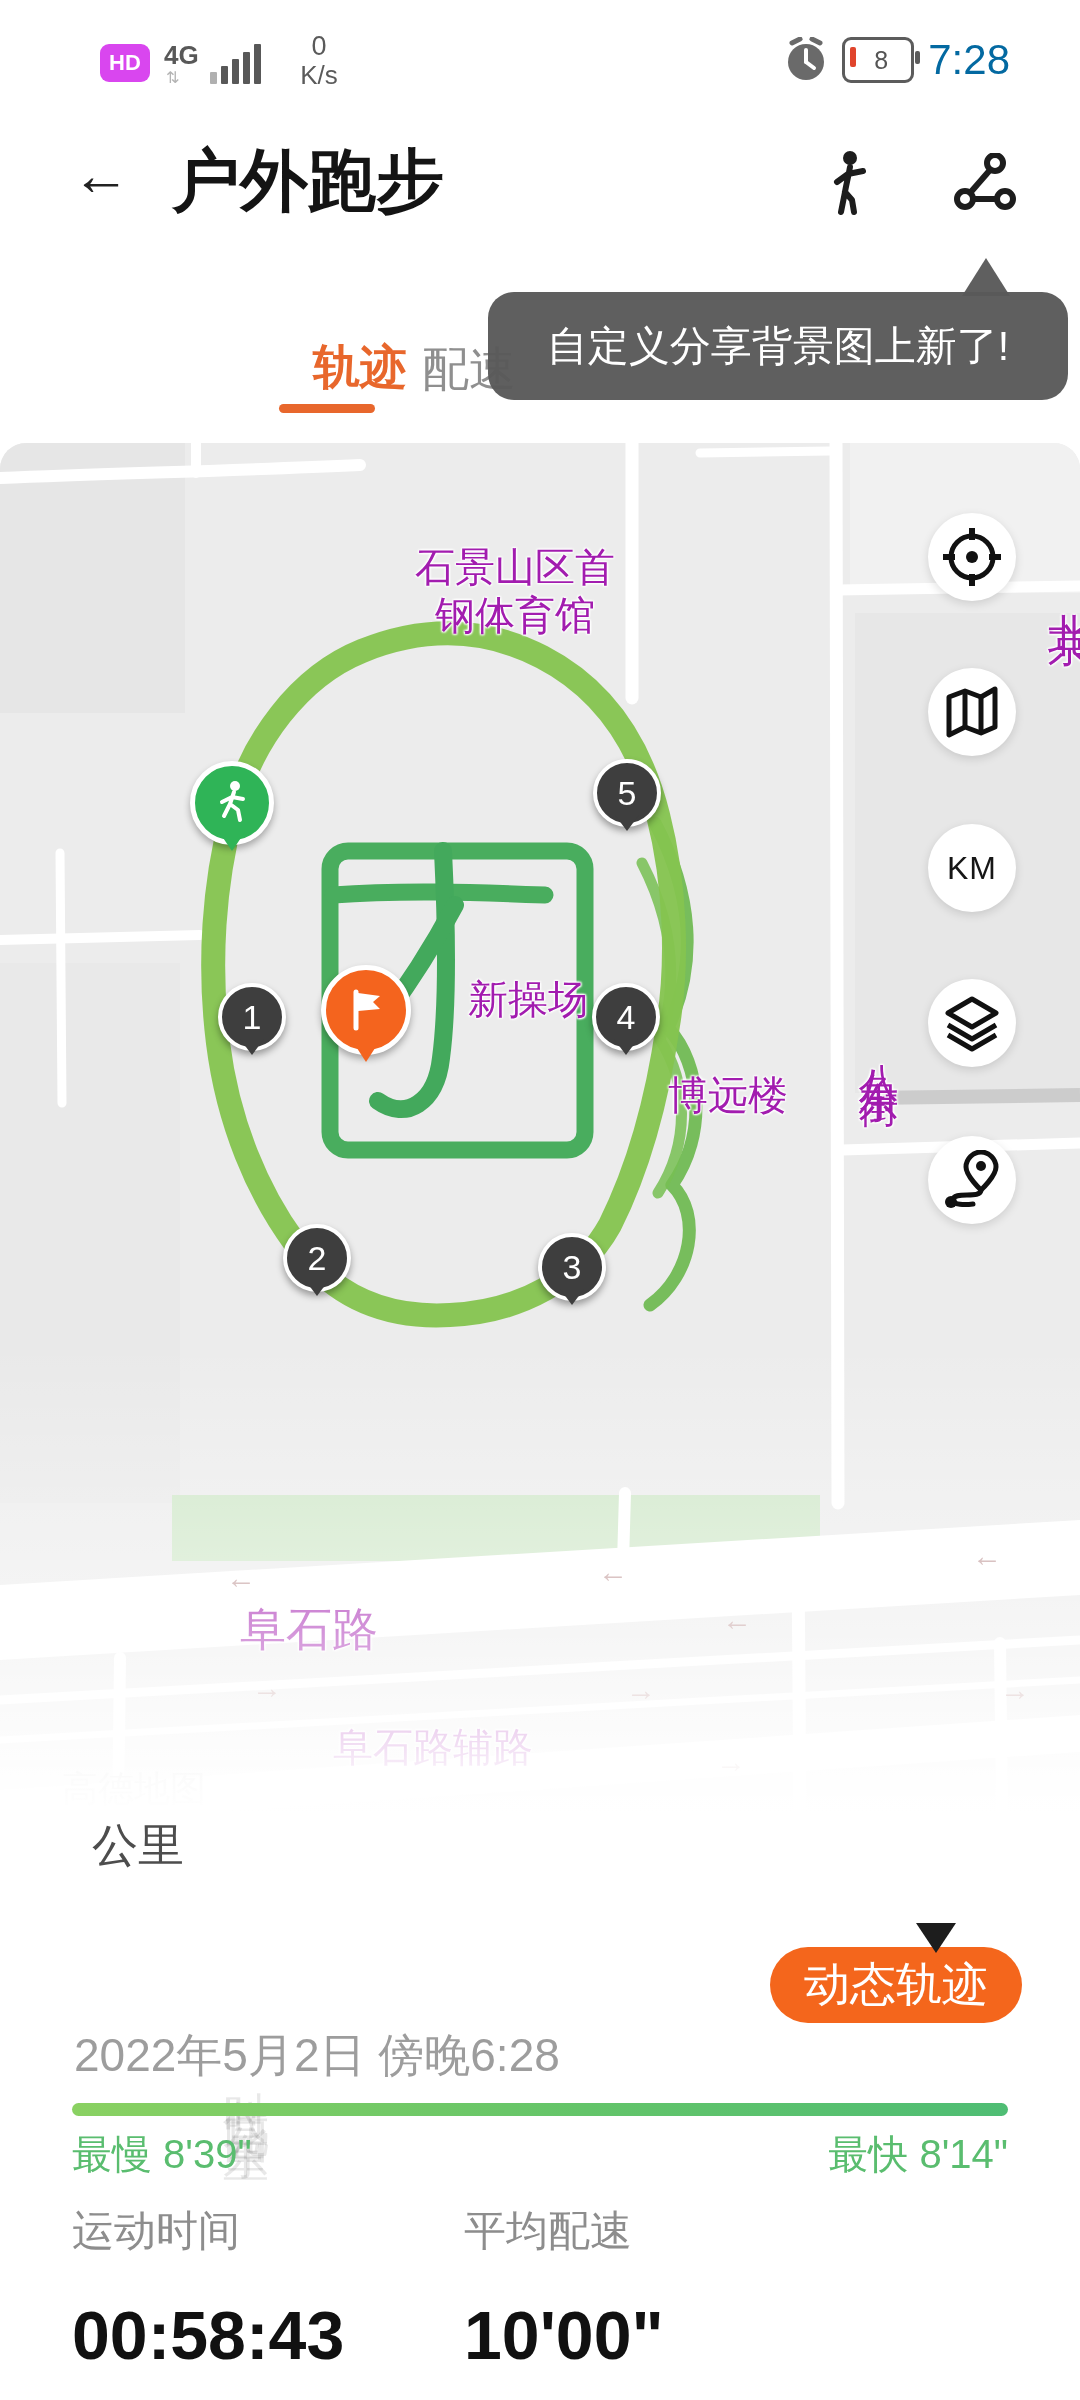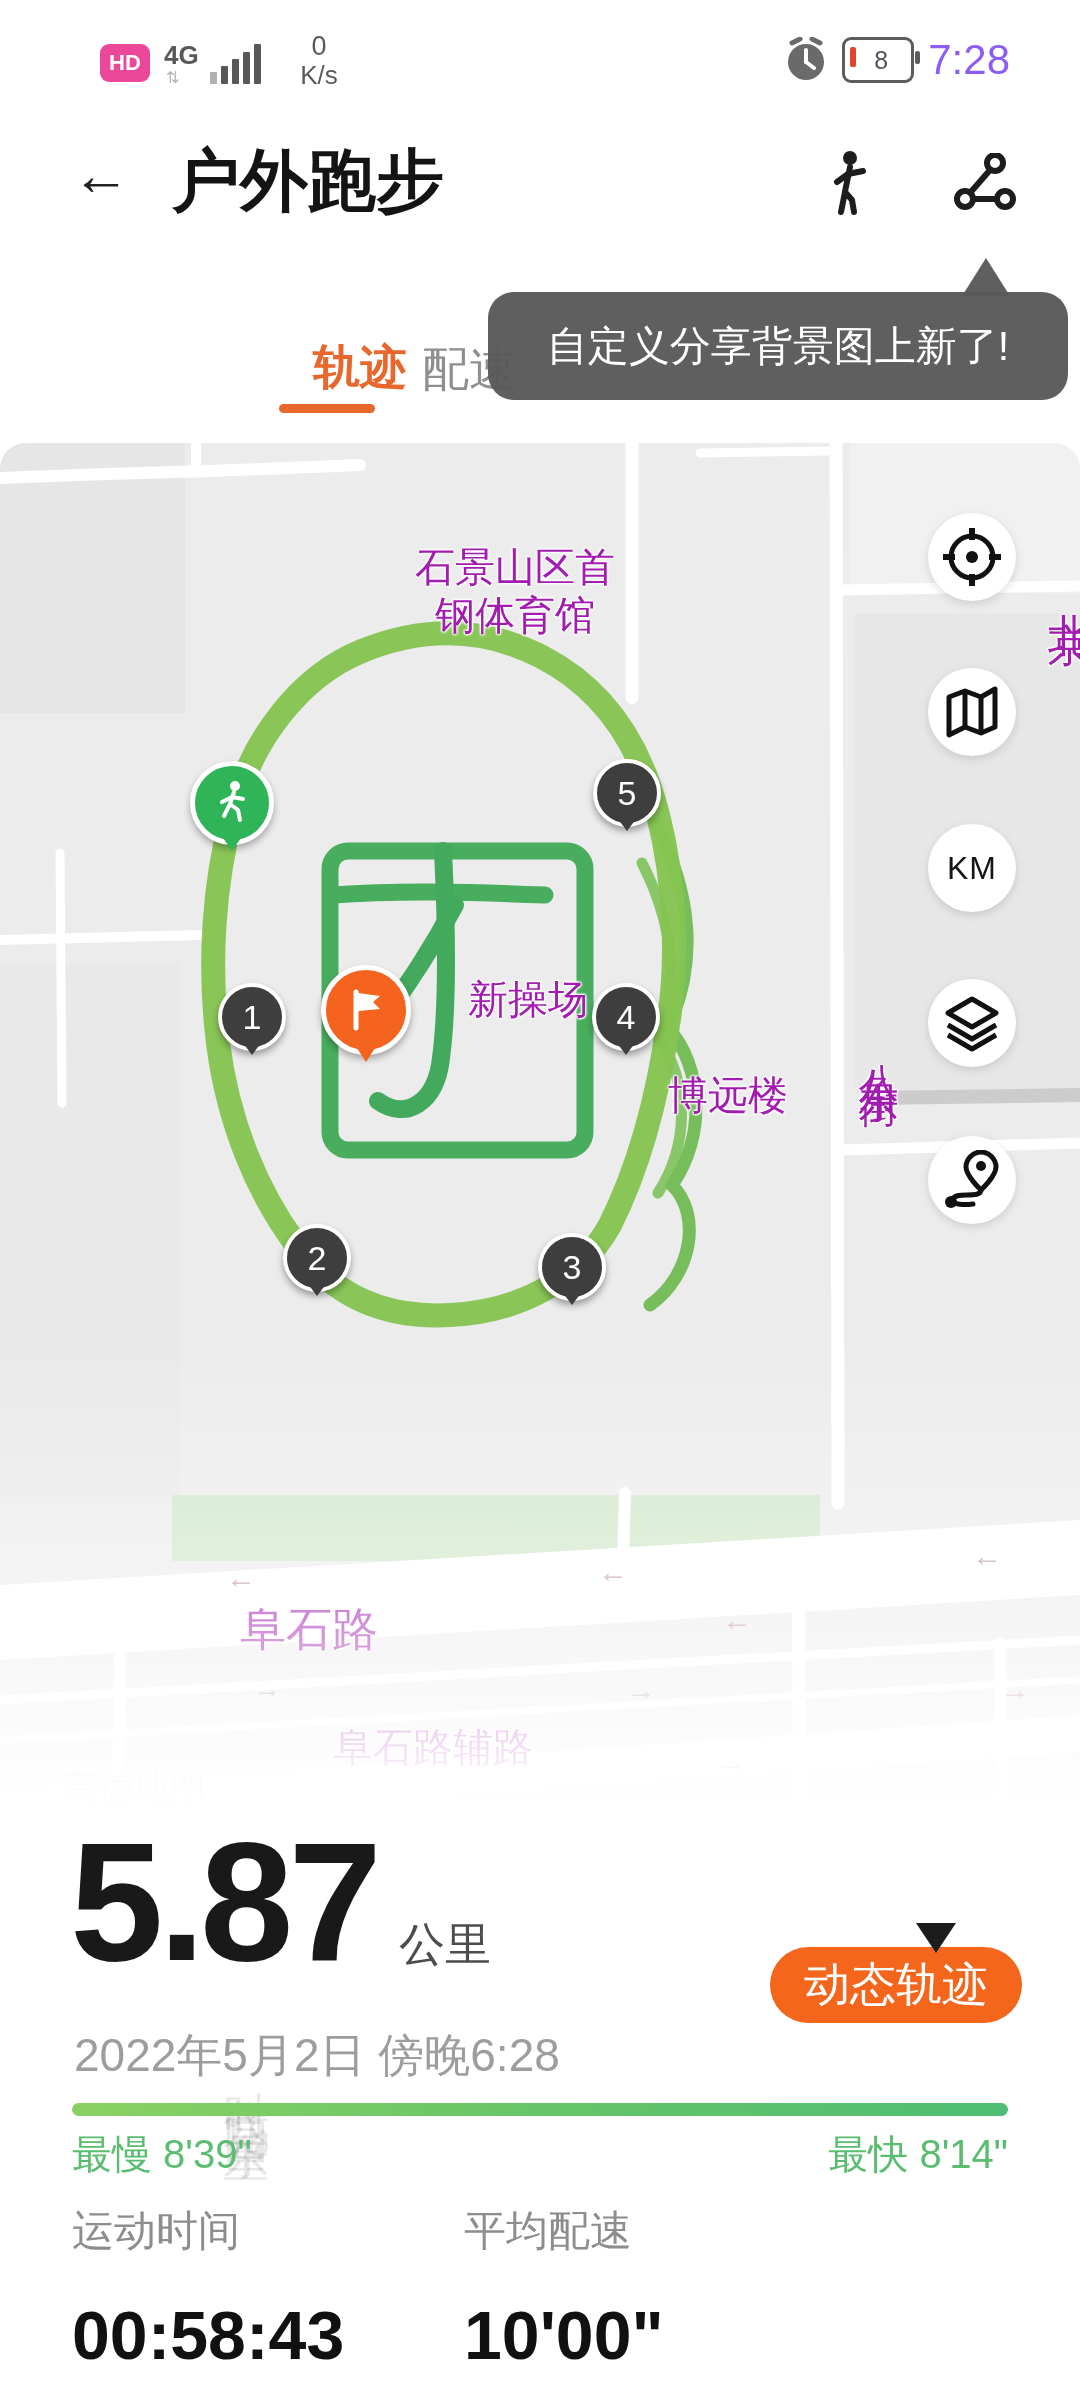--- a/index.html
+++ b/index.html
@@ -1,35 +1,35 @@
 <!DOCTYPE html>
 <html><head>
 <meta charset="utf-8">
 <style>
   html,body{margin:0;padding:0;background:#dcdcdc;}
   #screen{position:relative;width:1080px;height:2400px;background:#ffffff;overflow:hidden;
           font-family:"Liberation Sans","DejaVu Sans",sans-serif;color:#1c1c1c;}
   
   .sb{position:absolute;top:0;left:0;width:1080px;height:96px;}
-  .hd-badge{position:absolute;left:100px;top:44px;width:50px;height:38px;background:#ec4899;border-radius:9px;
+  .hd-badge{position:absolute;left:100px;top:44px;width:50px;height:38px;background:#d946ef;border-radius:9px;
             color:#fff;font-size:22px;font-weight:bold;display:flex;align-items:center;justify-content:center;}
   .net4g{position:absolute;left:164px;top:40px;font-size:26px;font-weight:bold;color:#585858;}
   .netarrows{position:absolute;left:166px;top:68px;font-size:16px;color:#b4b4b4;letter-spacing:-2px;}
   .bars{position:absolute;left:210px;top:44px;width:56px;height:40px;}
   .bars i{position:absolute;bottom:0;width:7px;background:#585858;border-radius:1px;}
   .speed{position:absolute;left:284px;top:32px;width:70px;text-align:center;color:#5a5a5a;}
   .speed .v{font-size:27px;line-height:28px;}
   .speed .u{font-size:26px;line-height:30px;}
   .sb-right{position:absolute;right:70px;top:36px;display:flex;align-items:center;gap:14px;}
   .battery{position:relative;width:66px;height:40px;border:3px solid #5c5c5c;border-radius:9px;
            display:flex;align-items:center;justify-content:center;}
   .battery .lvl{font-size:25px;color:#555;margin-left:6px;}
   .battery .red{position:absolute;left:5px;top:7px;width:6px;height:20px;background:#e0442c;border-radius:2px;}
   .battery .nub{position:absolute;right:-9px;top:11px;width:5px;height:13px;background:#5c5c5c;border-radius:2px;}
-  .clocktime{font-size:42px;color:#8b5cf6;}
+  .clocktime{font-size:42px;color:#0369a1;}
   
   .hdr{position:absolute;top:130px;left:0;width:1080px;height:120px;}
   .back{position:absolute;left:72px;top:10px;font-size:58px;color:#222;line-height:70px;}
   .ptitle{position:absolute;left:172px;top:6px;font-size:68px;font-weight:bold;color:#141414;}
   .hicon{position:absolute;top:18px;width:70px;height:70px;display:flex;align-items:center;justify-content:center;}
   
   .tabs{position:absolute;top:328px;left:0;width:1080px;height:100px;}
   .tab{position:absolute;font-size:47px;}
   .tab.active{color:#e8672c;font-weight:bold;margin-left:36px;}
   .tab.idle{color:#8f8f8f;}
@@ -303,21 +303,20 @@
     <div class="fade"></div>
   </div>
 
   <div class="sheet">
     <div class="wm">时代花园东里</div>
 
     <div class="tip2-arrow"></div>
     <div class="dynbtn">动态轨迹</div>
 
     <div class="distrow">
-      <span class="dist">5.87</span>
       <span class="distu">公里</span>
     </div>
     <div class="daterow">2022年5月2日 傍晚6:28</div>
 
     <div class="pacebar"></div>
     <div class="pacelabels">
       <span>最慢 8'39"</span>
       <span>最快 8'14"</span>
     </div>
 

